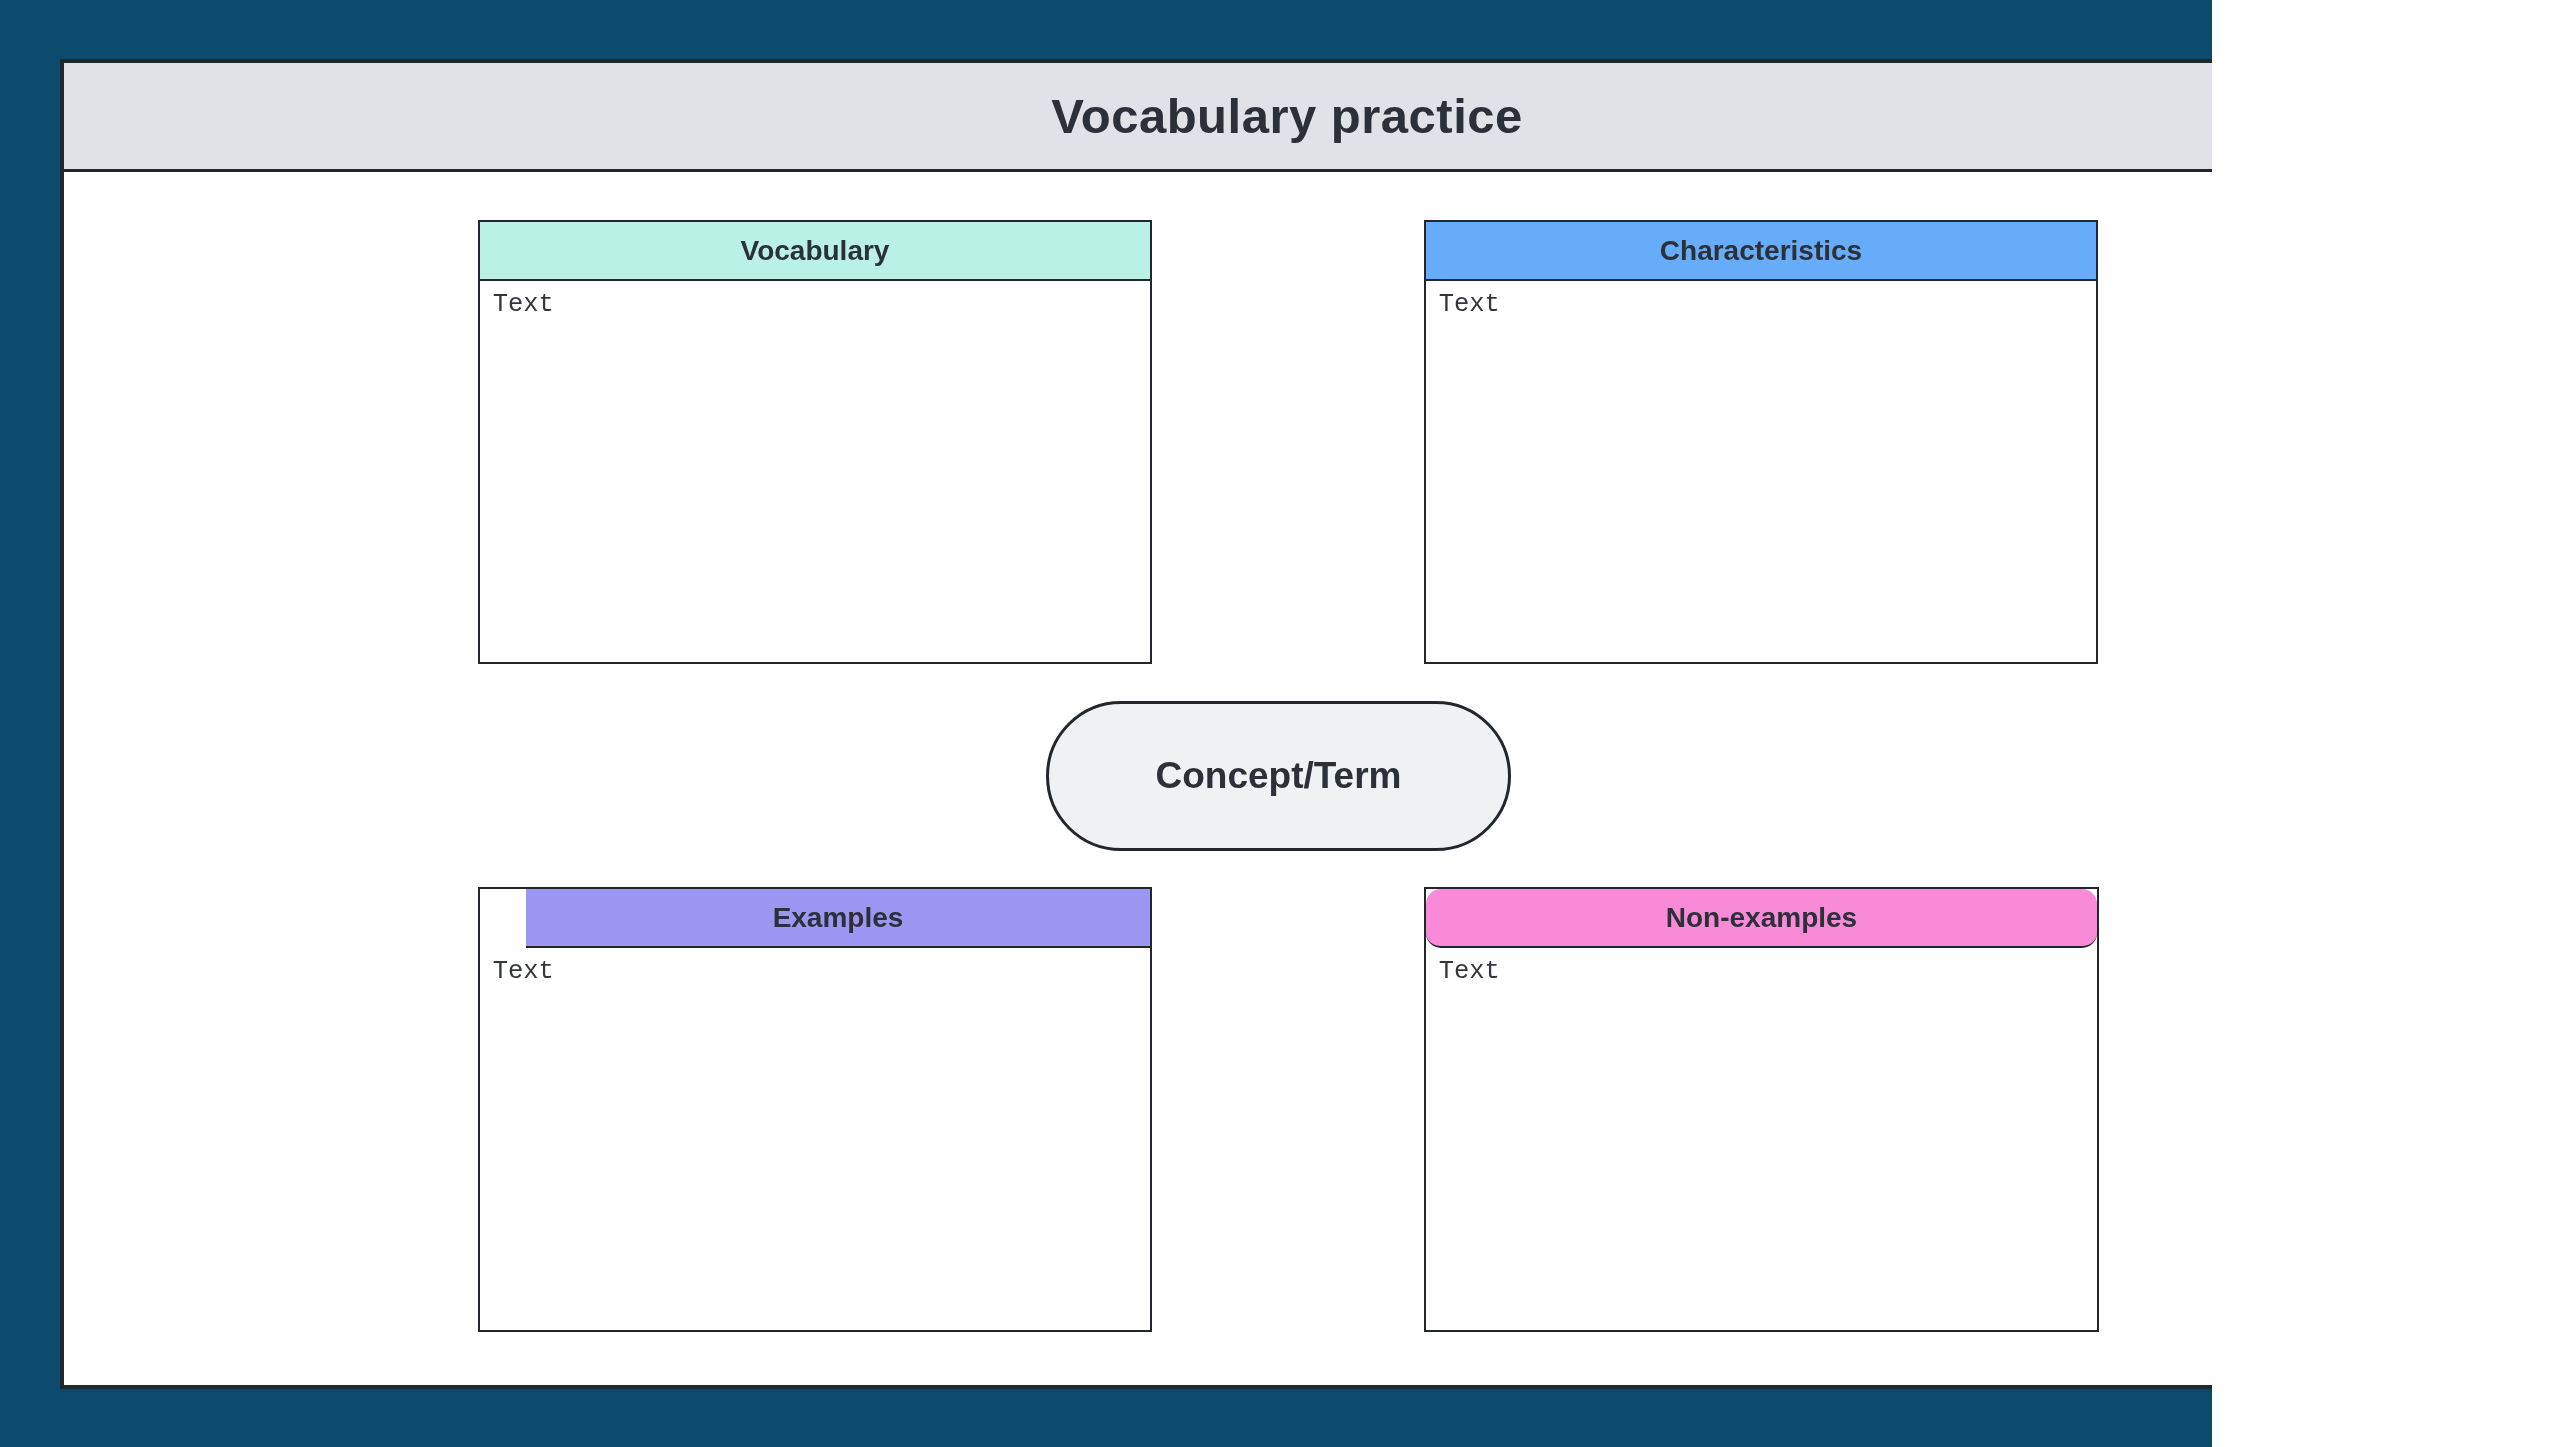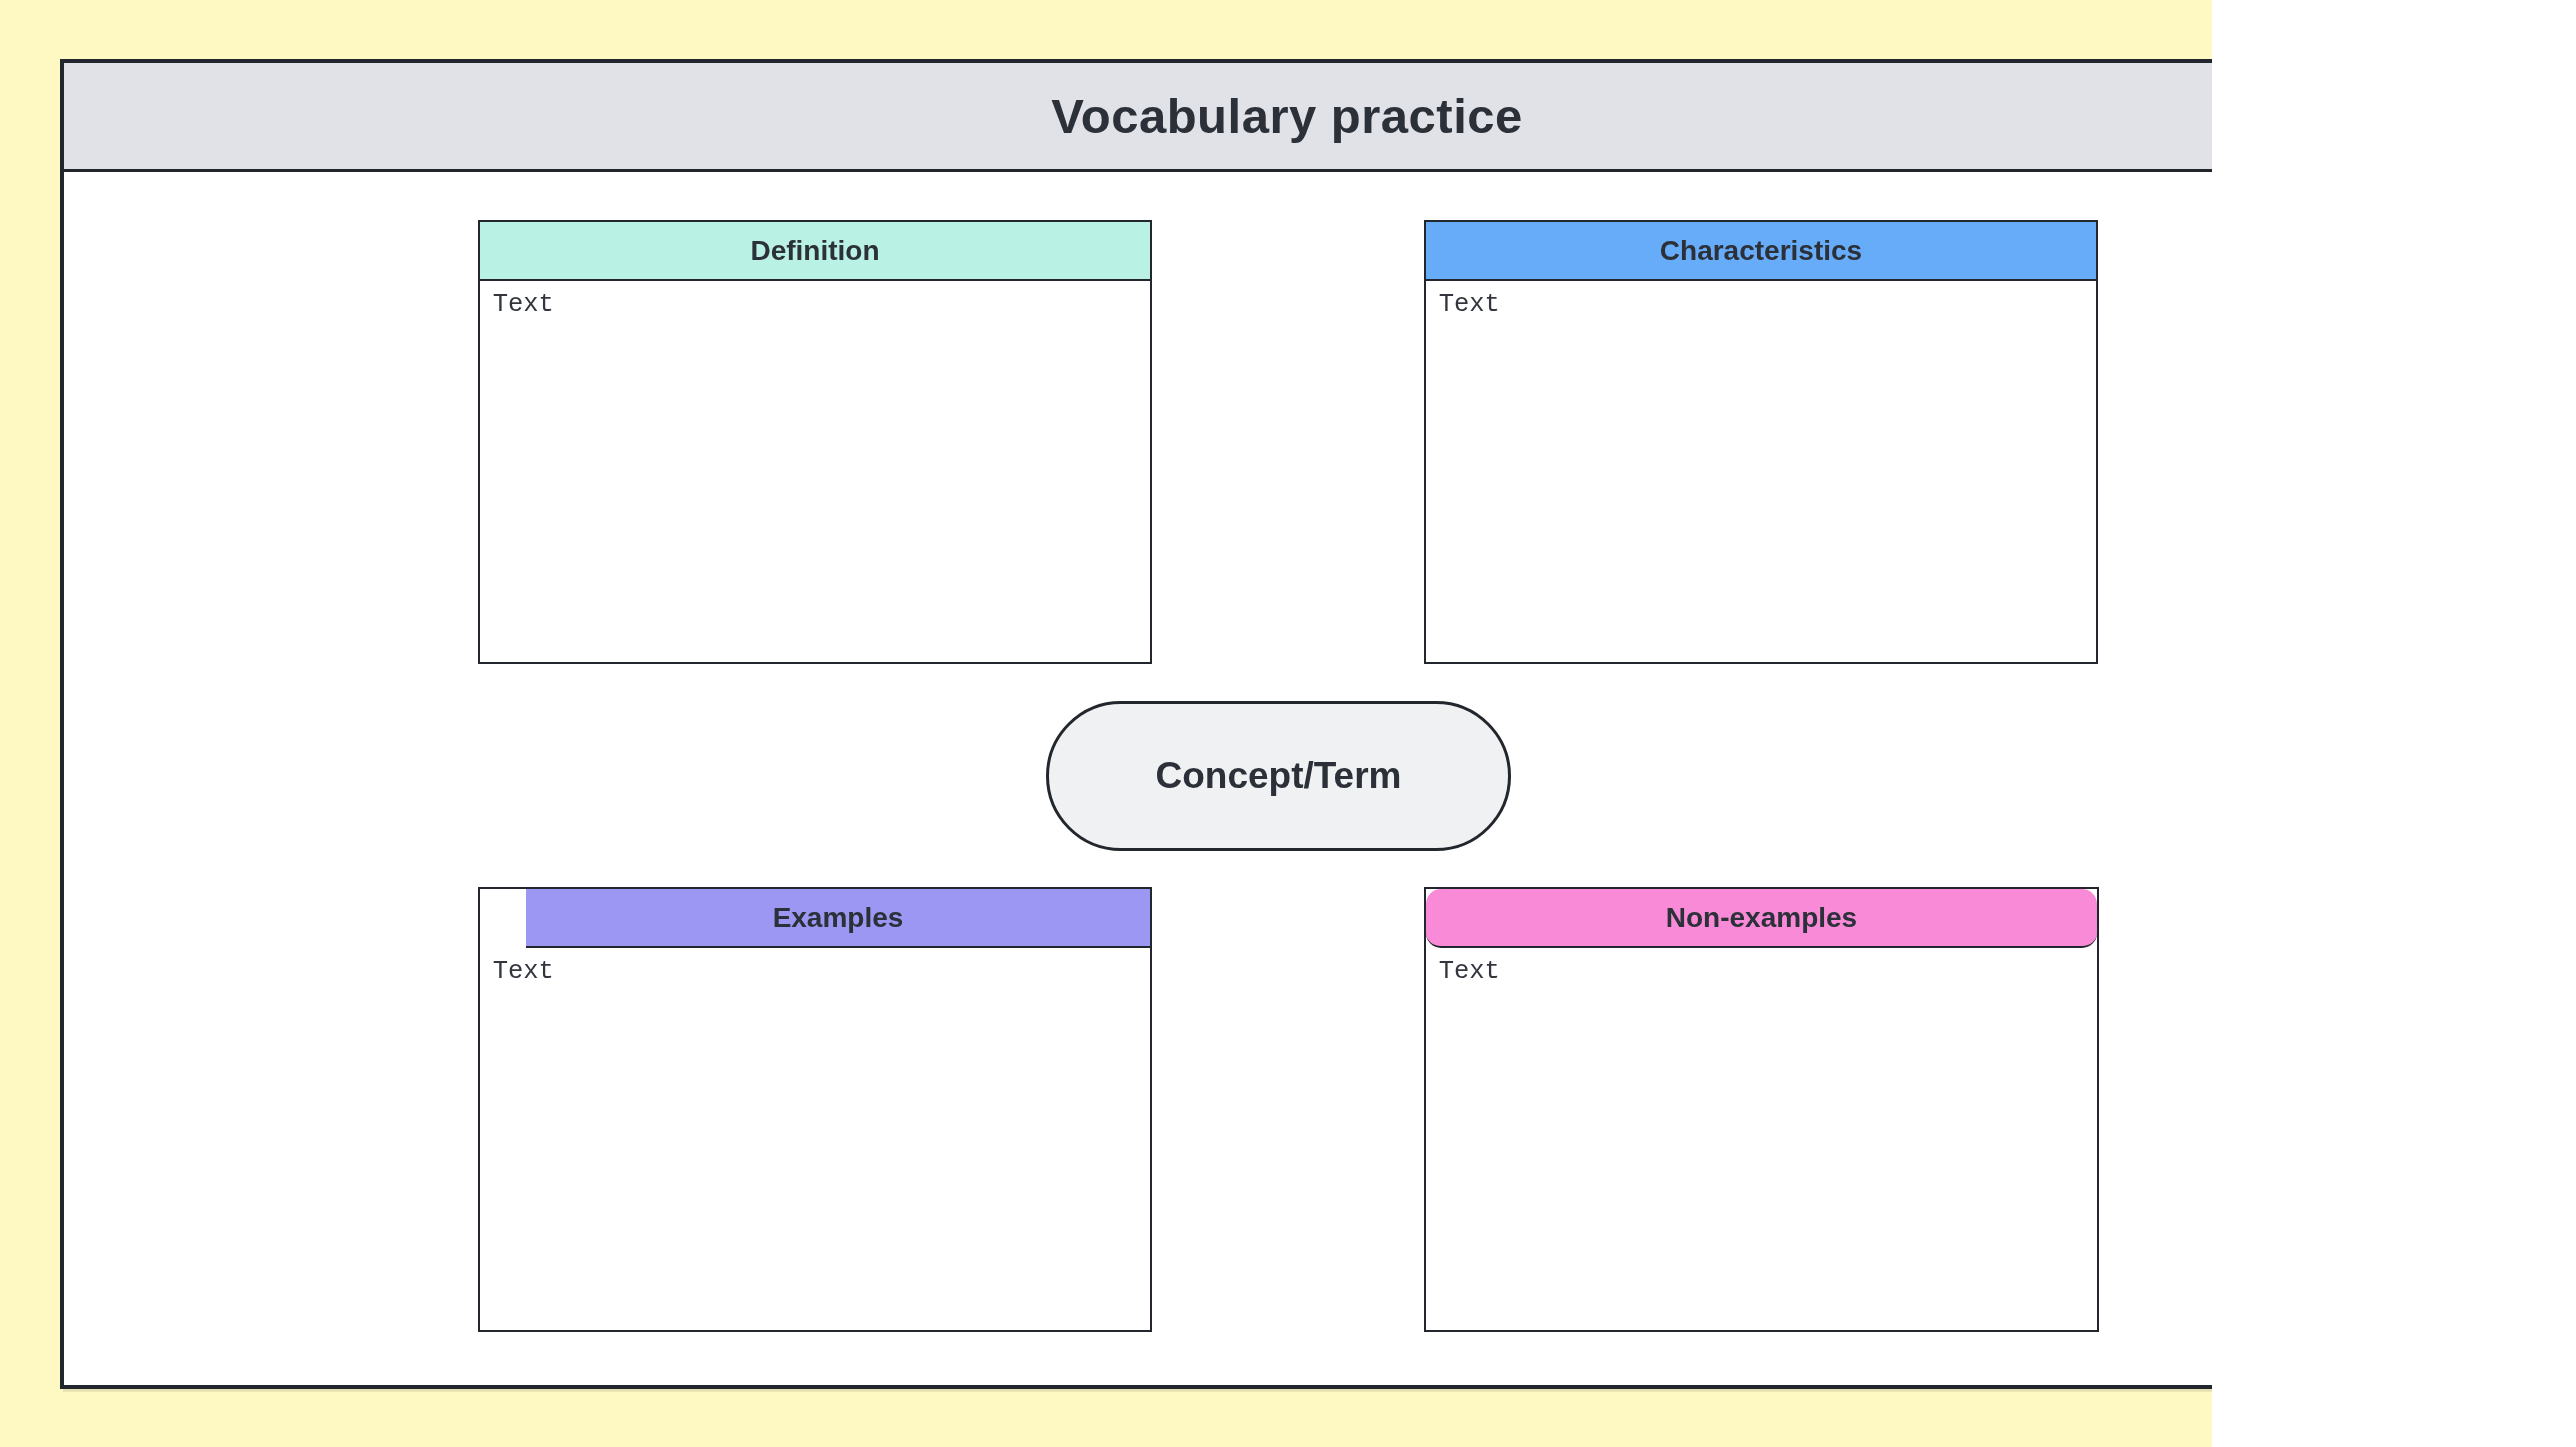--- a/index.html
+++ b/index.html
@@ -4,21 +4,21 @@
 <style>
   html, body {
     margin: 0;
     padding: 0;
     font-family: "Liberation Sans", sans-serif;
   }
   .canvas {
     position: relative;
     width: 2212px;
     height: 1447px;
-    background: #fef9c3;
+    background: #0c4a6e;
     overflow: hidden;
   }
   .frame {
     position: absolute;
     left: 60px;
     top: 59px;
     width: 2454px;
     height: 1330px;
     background: #ffffff;
     border: 4.5px solid #22262d;
@@ -105,21 +105,21 @@
   <div class="frame">
 
     <div class="frame-titlebar">
       <span class="frame-title">Vocabulary practice</span>
     </div>
 
     <div class="frame-body">
 
       <div class="qbox pos-definition">
         <div class="qheader" style="background: rgb(185, 242, 229);">
-          <span class="qtitle">Definition</span>
+          <span class="qtitle">Vocabulary</span>
         </div>
         <div class="qbody">
           <span class="qtext">Text</span>
         </div>
       </div>
 
       <div class="qbox pos-characteristics">
         <div class="qheader" style="background: rgb(103, 172, 248);">
           <span class="qtitle">Characteristics</span>
         </div>

